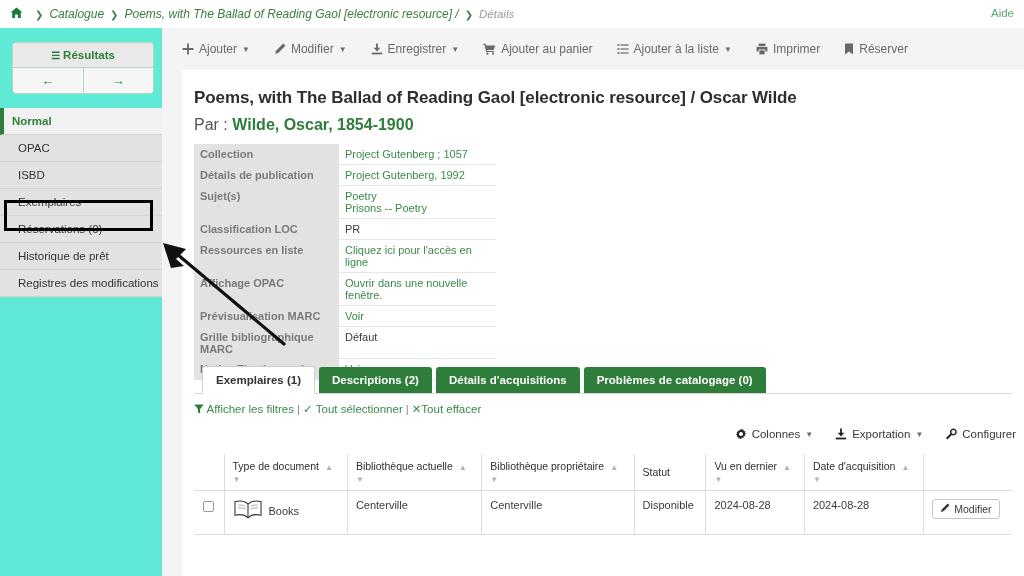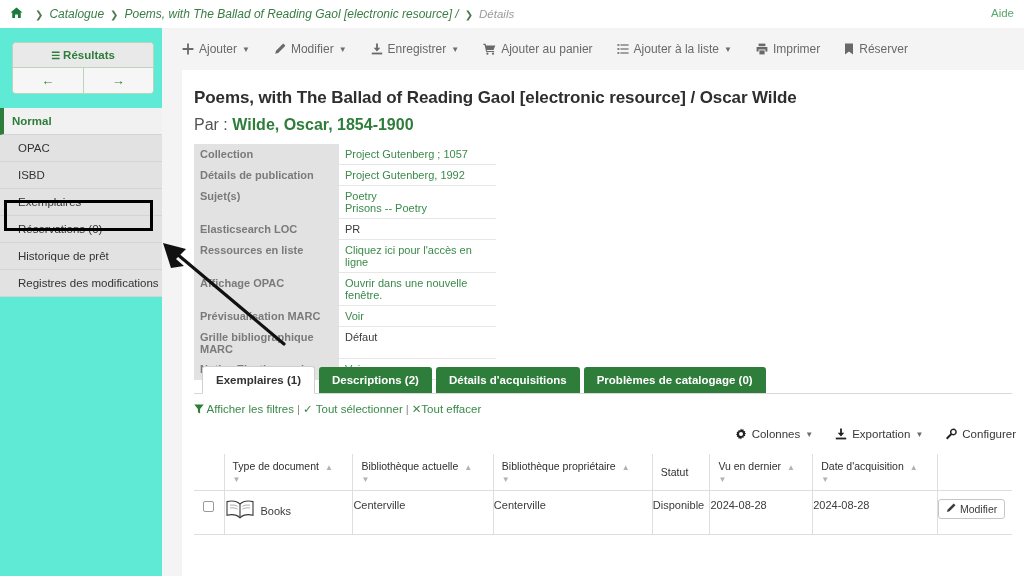--- a/index.html
+++ b/index.html
@@ -189,21 +189,21 @@
     border: 1px solid #dedede;
     background: #ffffff;
     font-size: 10.5px; font-weight: normal; color: #2f2f2f;
     padding: 6px 8px; text-align: left; white-space: nowrap;
     border-top: none;
   }
   .items-table th.cb-col { width: 30px; border-left: none; border-top: none; border-bottom:none;}
   .items-table th.last-col { border-right: none; border-top:none; border-bottom:none;}
   .items-table td {
     border: 1px solid #dedede;
-    padding: 8px 0; vertical-align: top; color: #3b3b3b;
+    padding: 8px 8px; vertical-align: top; color: #3b3b3b;
     height: 44px;
   }
   .items-table td.cb-col { border-left: none; text-align: center; }
   .items-table td.last-col { border-right: none; text-align: left; }
   .sort-ico { color: #b2b2b2; font-size: 8px; margin-left: 6px; line-height: 8px; }
   .row-checkbox {
     width: 11px; height: 11px; border: 1px solid #9a9a9a;
     background: #ffffff; border-radius: 2px; display: inline-block;
     margin-top: 2px; cursor: pointer;
   }
@@ -375,21 +375,21 @@
           </td>
         </tr>
         <tr>
           <td class="lbl">Sujet(s)</td>
           <td class="val">
             <a class="subj-line">Poetry</a>
             <a class="subj-line">Prisons -- Poetry</a>
           </td>
         </tr>
         <tr>
-          <td class="lbl">Elasticsearch LOC</td>
+          <td class="lbl">Classification LOC</td>
           <td class="val">PR</td>
         </tr>
         <tr>
           <td class="lbl">Ressources en liste</td>
           <td class="val">
             <a>Cliquez ici pour l'accès en ligne</a>
           </td>
         </tr>
         <tr>
           <td class="lbl">Affichage OPAC</td>

